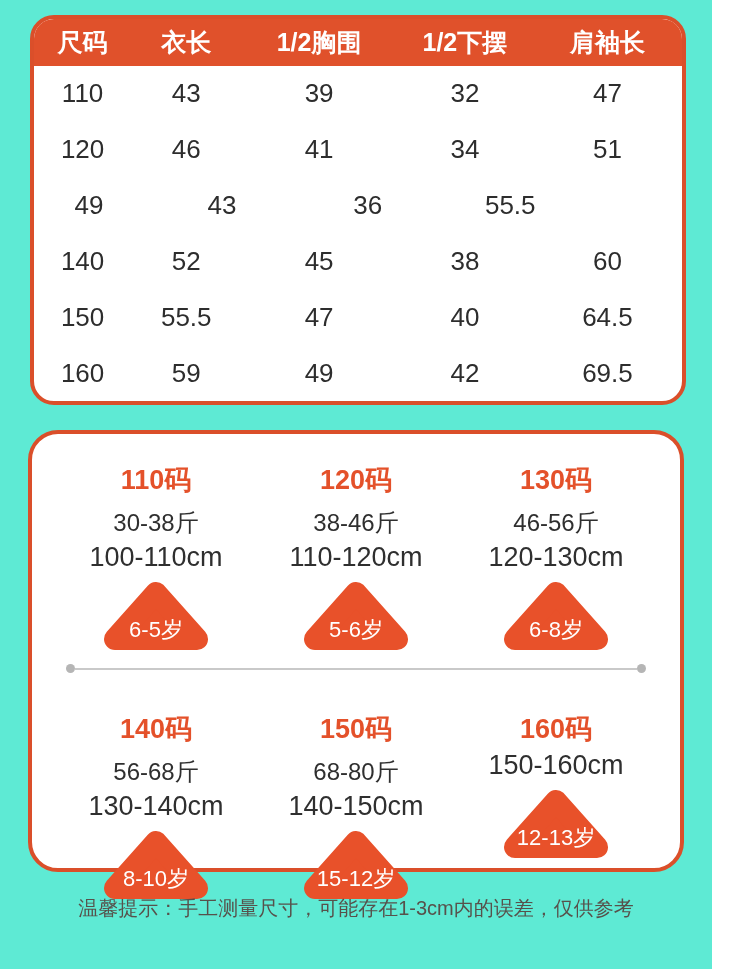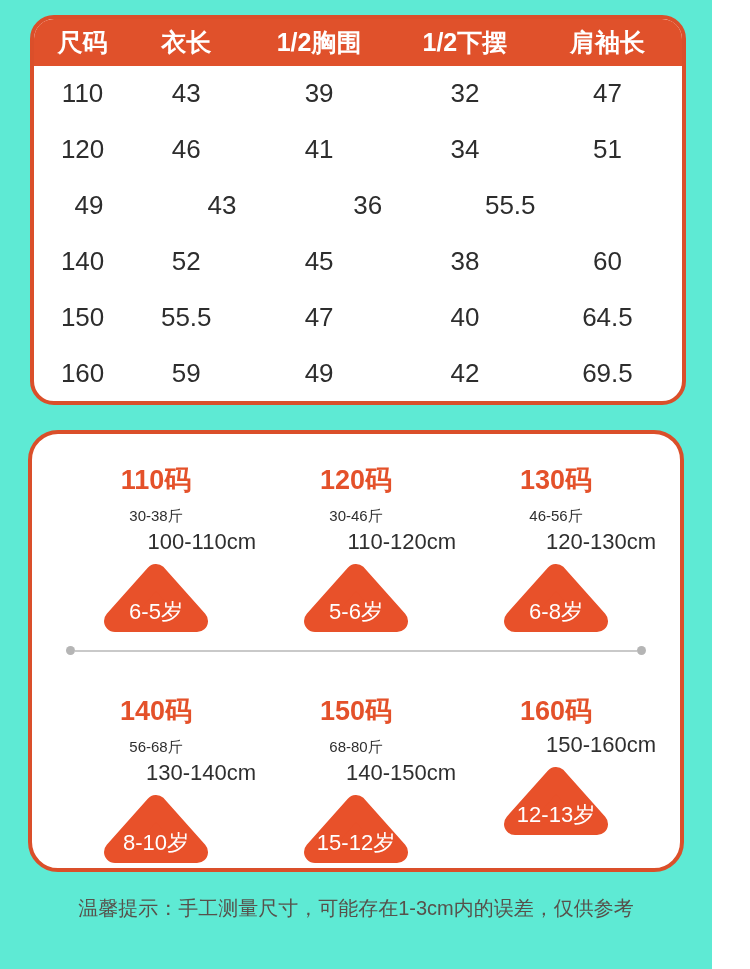--- a/index.html
+++ b/index.html
@@ -48,22 +48,22 @@
     left: 28px; top: 430px;
     width: 656px; height: 442px;
     background: #ffffff;
     border: 4px solid #da4f2a;
     border-radius: 30px;
     padding: 0 24px;
   }
   .guide-row { display: flex; }
   .guide-col { width: 200px; text-align: center; }
   .g-size { margin-top: 28px; font-size: 27px; font-weight: bold; color: #e4512a; }
-  .g-weight { margin-top: 9px; font-size: 15px; color: #2f2f2f; }
-  .g-height { margin-top: 3px; font-size: 22px; color: #2f2f2f; text-align: right; }
+  .g-weight { margin-top: 9px; font-size: 24px; color: #2f2f2f; }
+  .g-height { margin-top: 3px; font-size: 27px; color: #2f2f2f; }
   .age-badge { position: relative; width: 110px; height: 74px; margin: 7px auto 0; }
   .age-badge svg { display: block; width: 110px; height: 74px; }
   .age-text {
     position: absolute;
     left: 0; right: 0; bottom: 9px;
     text-align: center;
     color: #ffffff;
     font-size: 22px;
   }
   .divider {
@@ -152,21 +152,21 @@
         <div class="g-height">100-110cm</div>
         <div class="age-badge">
           <svg viewBox="0 0 110 74">
               <path d="M55 13 L96 59 L14 59 Z" fill="#e8512a" stroke="#e8512a" stroke-width="22" stroke-linejoin="round"></path>
             </svg>
           <span class="age-text">6-5岁</span>
         </div>
       </div>
       <div class="guide-col">
         <div class="g-size">120码</div>
-        <div class="g-weight">30-46斤</div>
+        <div class="g-weight">38-46斤</div>
         <div class="g-height">110-120cm</div>
         <div class="age-badge">
           <svg viewBox="0 0 110 74">
               <path d="M55 13 L96 59 L14 59 Z" fill="#e8512a" stroke="#e8512a" stroke-width="22" stroke-linejoin="round"></path>
             </svg>
           <span class="age-text">5-6岁</span>
         </div>
       </div>
       <div class="guide-col">
         <div class="g-size">130码</div>

